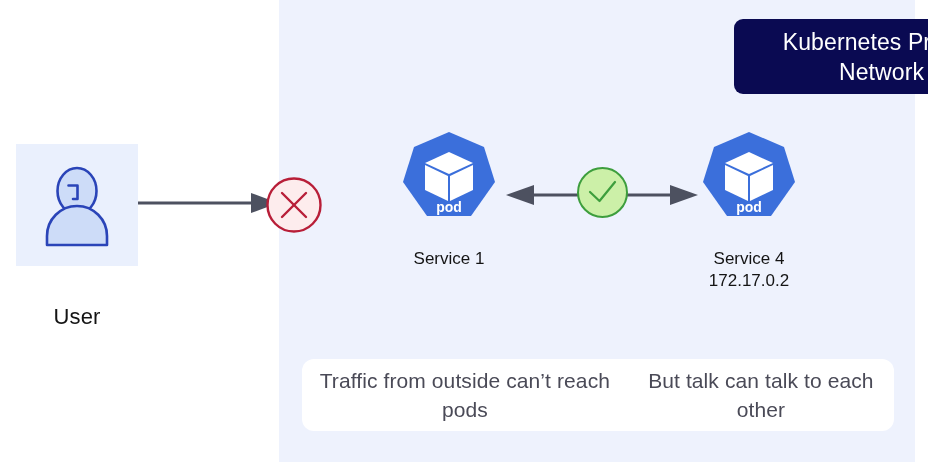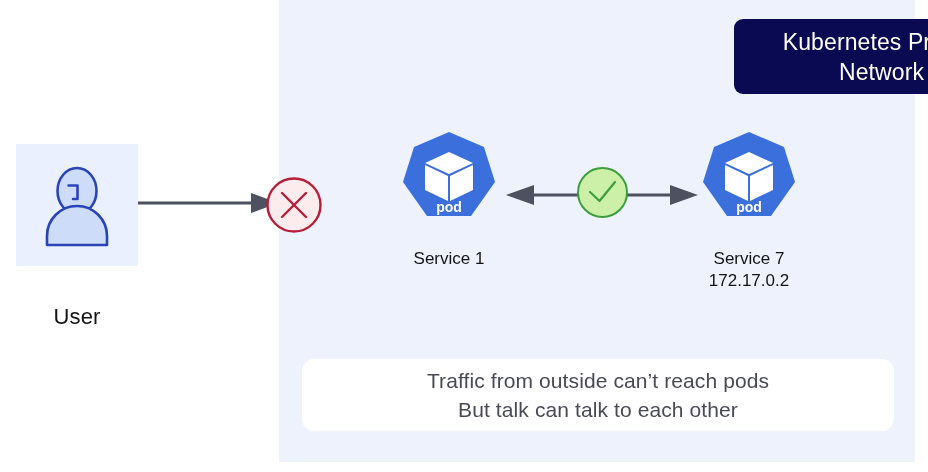--- a/index.html
+++ b/index.html
@@ -135,21 +135,21 @@
   
   #caption-card {
     position: absolute;
     left: 302px;
     top: 359px;
     width: 592px;
     height: 72px;
     background: #ffffff;
     border-radius: 12px;
     display: flex;
-    flex-direction: column;
+    flex-direction: row;
     align-items: center;
     justify-content: center;
   }
   #caption-card .caption-line {
     color: #4a4a57;
     font-size: 21px;
     line-height: 29px;
     font-weight: 500;
     text-align: center;
     letter-spacing: 0.1px;
@@ -242,21 +242,21 @@
         <polygon points="50,2 85,17 96,52 72,86 28,86 4,52 15,17" fill="#3b6fdb"></polygon>
         <g>
           <polygon points="50,22 74,33 50,44 26,33" fill="#ffffff"></polygon>
           <polygon points="26,35 49,46 49,71 26,60" fill="#ffffff"></polygon>
           <polygon points="74,35 51,46 51,71 74,60" fill="#ffffff"></polygon>
         </g>
         <text x="50" y="82" text-anchor="middle" fill="#ffffff" font-family="Liberation Sans, sans-serif" font-size="14">pod</text>
       </svg>
     </div>
     <div class="pod-caption">
-      <div>Service 7</div>
+      <div>Service 4</div>
       <div>172.17.0.2</div>
     </div>
   </div>
 
   <div id="caption-card">
     <div class="caption-line">Traffic from outside can’t reach pods</div>
     <div class="caption-line">But talk can talk to each other</div>
   </div>
 
 </div>

